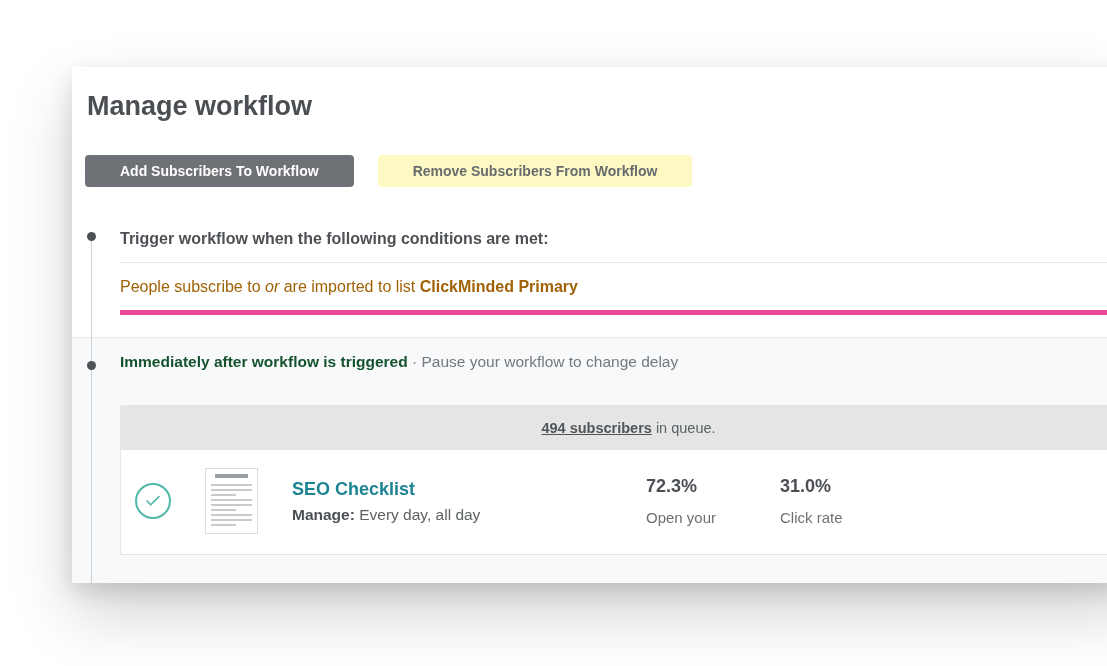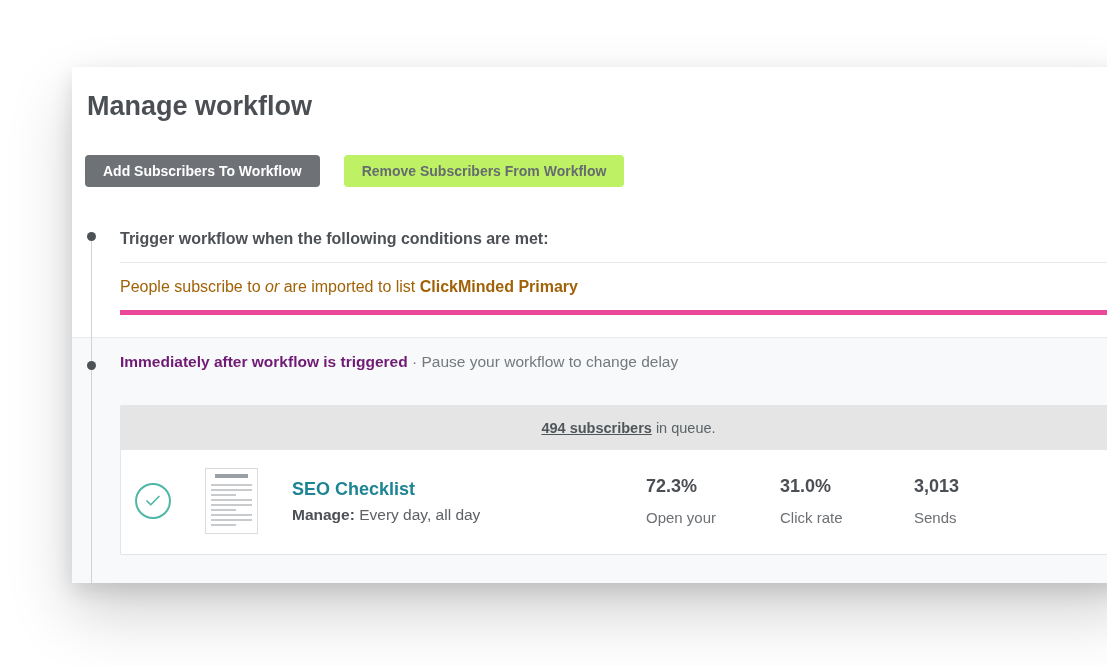--- a/index.html
+++ b/index.html
@@ -41,35 +41,35 @@
     position: absolute;
     left: 13px;
     top: 88px;
     display: flex;
     gap: 24px;
   }
   .btn {
     height: 32px;
     border-radius: 4px;
     border: none;
-    padding: 0 18px;
+    padding: 0 35px;
     font-size: 14px;
     font-weight: 700;
     cursor: pointer;
     display: inline-flex;
     align-items: center;
     justify-content: center;
     white-space: nowrap;
   }
   .btn-dark {
     background: #6e7175;
     color: #ffffff;
   }
   .btn-light {
-    background: #bef264;
+    background: #fef9c3;
     color: #666b6f;
   }
 
   
   .timeline-line {
     position: absolute;
     left: 19px;
     top: 170px;
     width: 0;
     height: 460px;
@@ -111,21 +111,21 @@
     bottom: 0;
     background: #f7f9fa;
     border-top: 1px solid #e7e9ea;
   }
 
   .section2 { position: absolute; left:48px; right:0; top:286px; }
   .sec2-head {
     font-size: 15.5px;
     color: #75797d;
   }
-  .sec2-head .strong { font-weight: 700; color: #701a75; }
+  .sec2-head .strong { font-weight: 700; color: #14532d; }
 
   
   .card {
     position: absolute;
     left: 48px;
     right: 0;
     top: 338px;
     background: #ffffff;
     border: 1px solid #e3e6e8;
     border-right: none;
@@ -266,21 +266,17 @@
           </div>
         </div>
         <div class="stat">
           <div class="val">72.3%</div>
           <div class="lbl">Open your</div>
         </div>
         <div class="stat">
           <div class="val">31.0%</div>
           <div class="lbl">Click rate</div>
         </div>
-        <div class="stat">
-          <div class="val">3,013</div>
-          <div class="lbl">Sends</div>
-        </div>
       </div>
     </div>
 
   </div>
 </div>
 
 </body></html>

